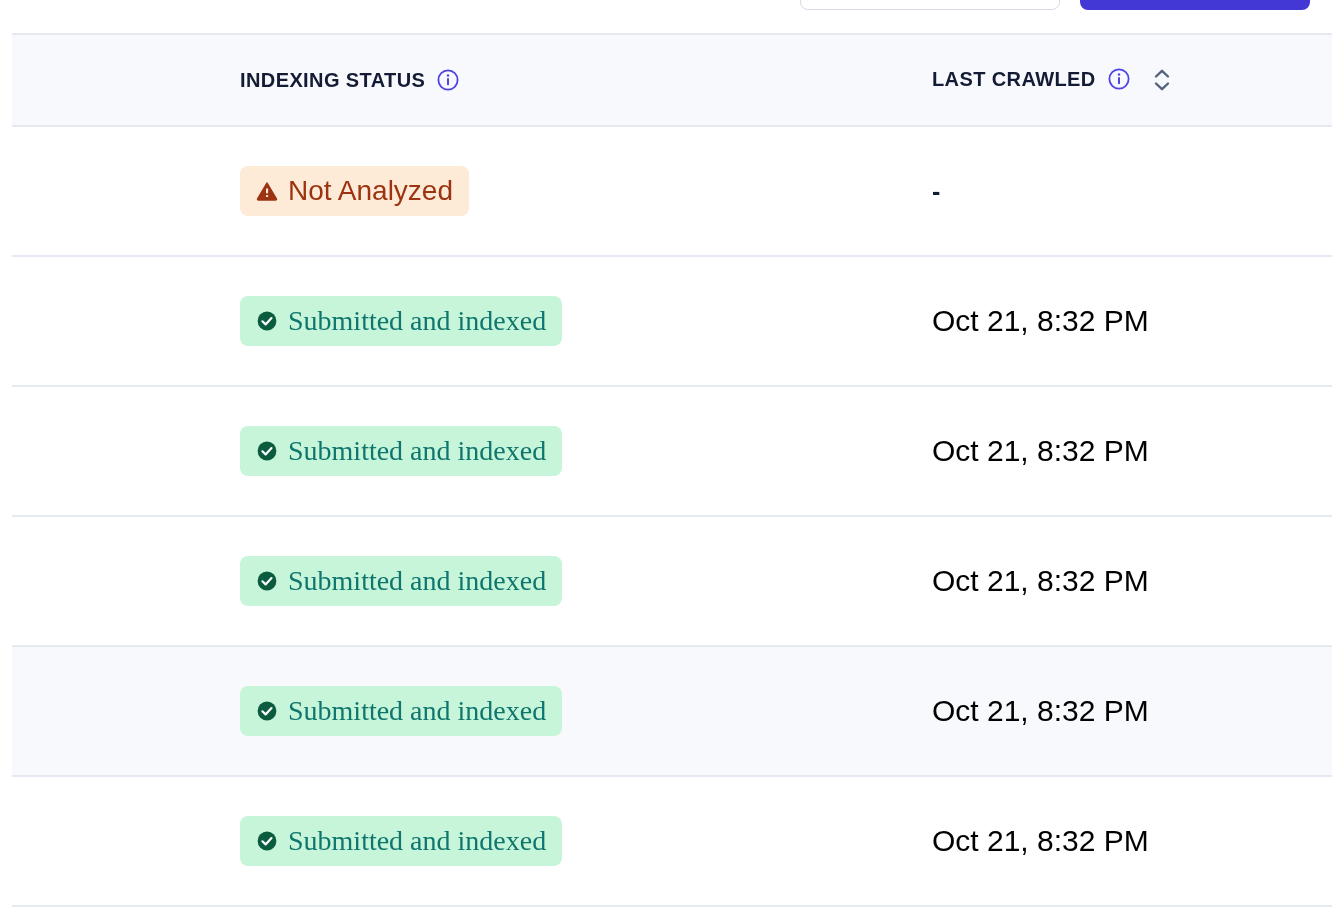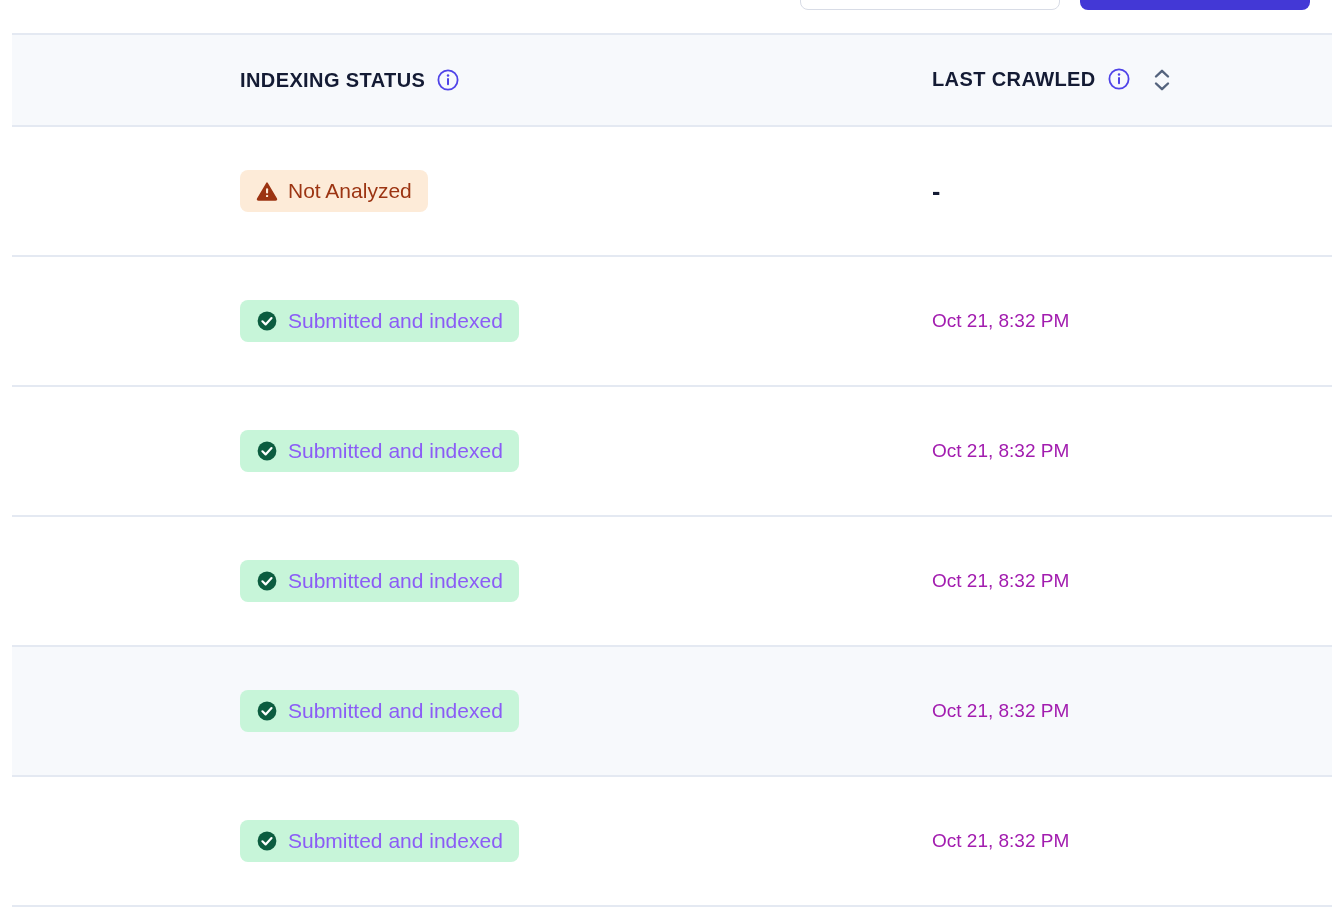--- a/index.html
+++ b/index.html
@@ -127,43 +127,44 @@
     box-sizing: border-box;
     display: flex;
     align-items: center;
   }
 
   .badge {
     display: inline-flex;
     align-items: center;
     border-radius: 8px;
     padding: 9px 16px;
-    font-size: 21px;
+    font-size: 28px;
     white-space: nowrap;
   }
   .badge-warn {
     background: #fdebd8;
     color: #9c3412;
   }
   .badge-ok {
     background: #c7f5d9;
-    color: #8b5cf6;
+    color: #0f766e;
+    font-family: Liberation Serif, serif;
   }
   .badge-icon {
     width: 22px;
     height: 22px;
     margin-right: 10px;
     display: inline-flex;
     align-items: center;
     justify-content: center;
     flex: 0 0 auto;
   }
   .crawled-text {
-    font-size: 19px;
-    color: #a21caf;
+    font-size: 30px;
+    color: #000000;
     white-space: nowrap;
   }
   .crawled-dash {
     font-size: 25px;
     color: #141b34;
     font-weight: bold;
   }
 </style>
 </head>
 <body>

